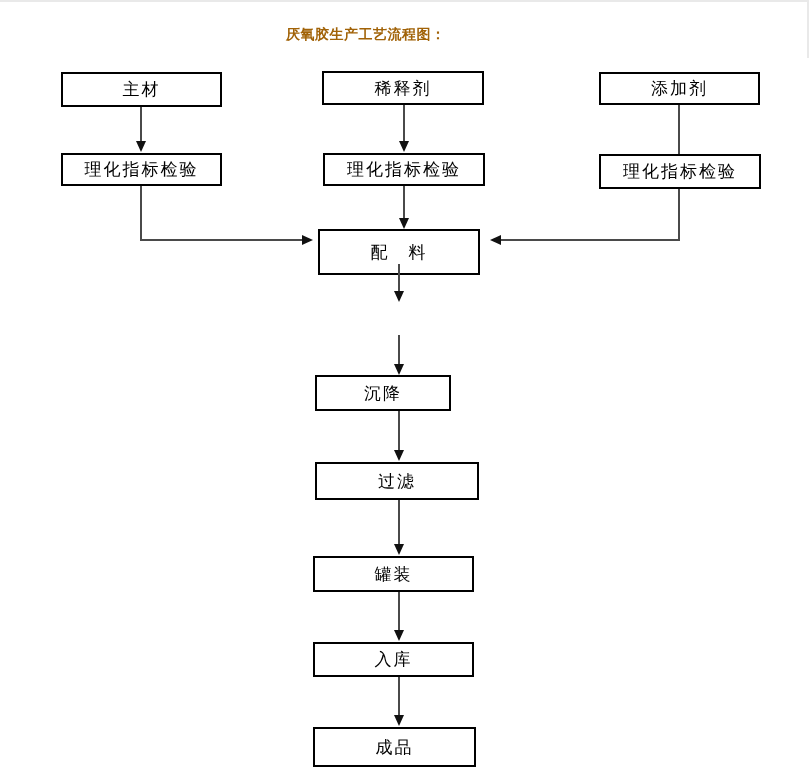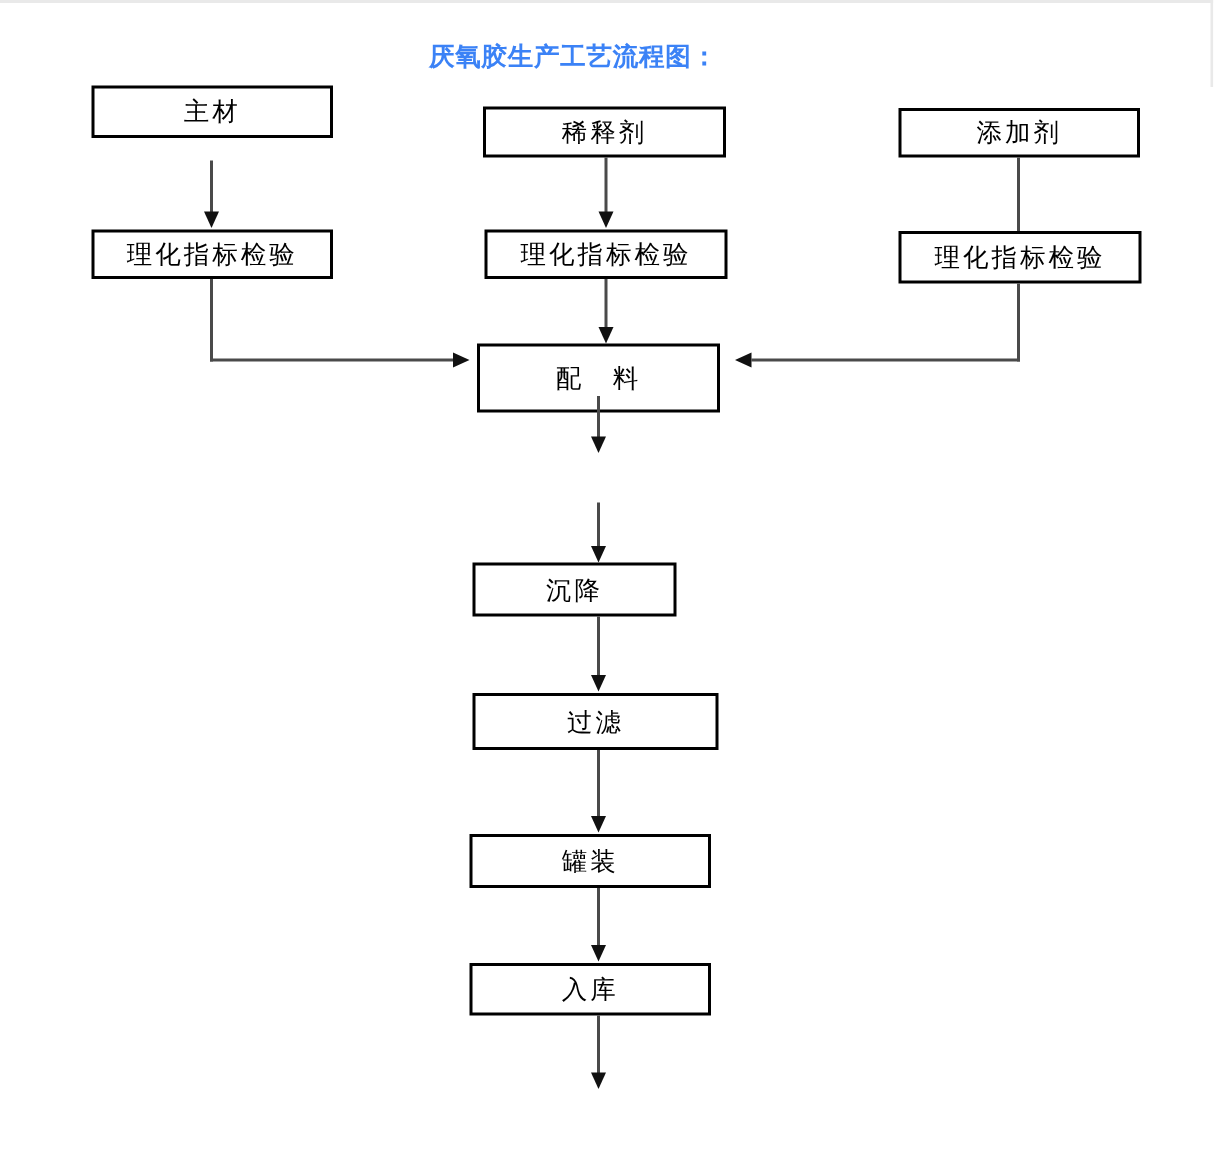--- a/index.html
+++ b/index.html
@@ -14,21 +14,21 @@
   .chrome-top {
     position: absolute; left: 0; top: 0; width: 809px; height: 2px;
     background: #e9e9e9;
   }
   .chrome-right {
     position: absolute; right: 0; top: 0; width: 2px; height: 58px;
     background: #e9e9e9;
   }
   .diagram-title {
     position: absolute; left: 286px; top: 26px;
-    font-size: 17px; font-weight: bold; color: #3b82f6;
+    font-size: 14px; font-weight: bold; color: #a16207;
     letter-spacing: 0.5px; white-space: nowrap;
   }
   .node {
     position: absolute;
     box-sizing: border-box;
     border: 2px solid #000000;
     background: #ffffff;
     display: flex; align-items: center; justify-content: center;
     font-size: 17px; color: #000000; letter-spacing: 2px;
     white-space: pre;
@@ -54,33 +54,34 @@
 </head>
 <body>
 
 <div class="canvas">
 
   <div class="chrome-top"></div>
   <div class="chrome-right"></div>
 
   <div class="diagram-title">厌氧胶生产工艺流程图：</div>
 
-  <div class="node" style="left:61px;top:57px;width:161px;height:35px">主材</div>
+  <div class="node" style="left:61px;top:72px;width:161px;height:35px">主材</div>
   <div class="node" style="left:322px;top:71px;width:162px;height:34px">稀释剂</div>
   <div class="node" style="left:599px;top:72px;width:161px;height:33px">添加剂</div>
 
   <div class="node" style="left:61px;top:153px;width:161px;height:33px">理化指标检验</div>
   <div class="node" style="left:323px;top:153px;width:162px;height:33px">理化指标检验</div>
   <div class="node" style="left:599px;top:154px;width:162px;height:35px">理化指标检验</div>
 
   <div class="node" style="left:318px;top:229px;width:162px;height:46px">配　料</div>
   <div class="node" style="left:315px;top:375px;width:136px;height:36px">沉降</div>
   <div class="node" style="left:313px;top:556px;width:161px;height:36px">罐装</div>
   <div class="node" style="left:315px;top:462px;width:164px;height:38px">过滤</div>
   <div class="node" style="left:313px;top:642px;width:161px;height:35px">入库</div>
+  <div class="node" style="left:313px;top:727px;width:163px;height:40px">成品</div>
 
   <div class="vline" style="left:140px;top:107px;height:37px"></div>
   <div class="arr-down" style="left:136px;top:141px"></div>
 
   <div class="vline" style="left:403px;top:105px;height:39px"></div>
   <div class="arr-down" style="left:399px;top:141px"></div>
 
   <div class="vline" style="left:678px;top:105px;height:49px"></div>
 
   <div class="vline" style="left:403px;top:186px;height:33px"></div>

